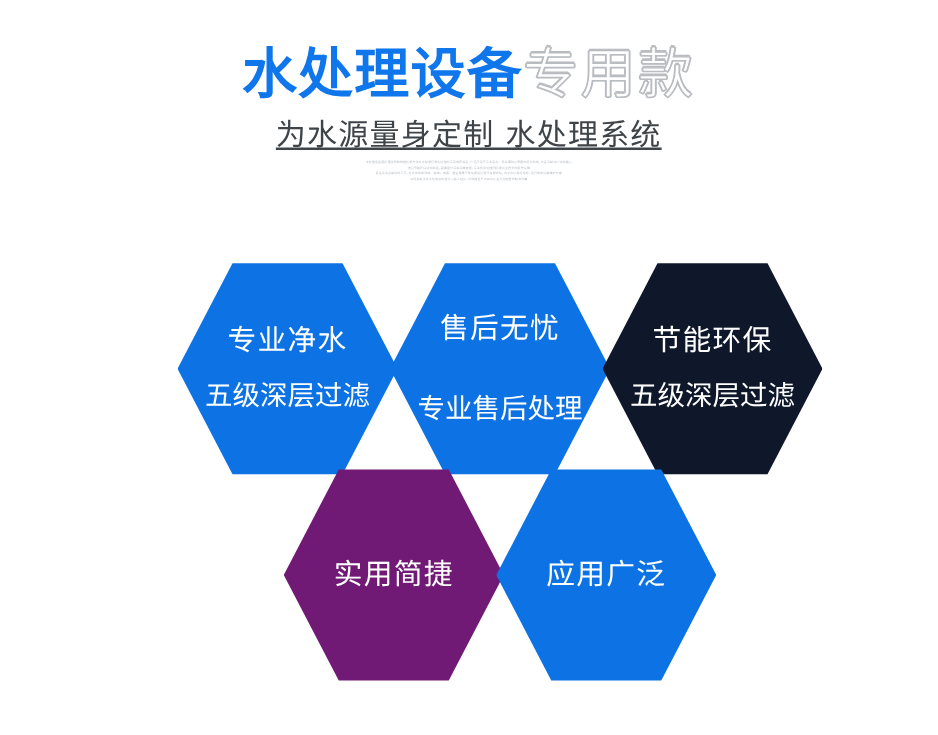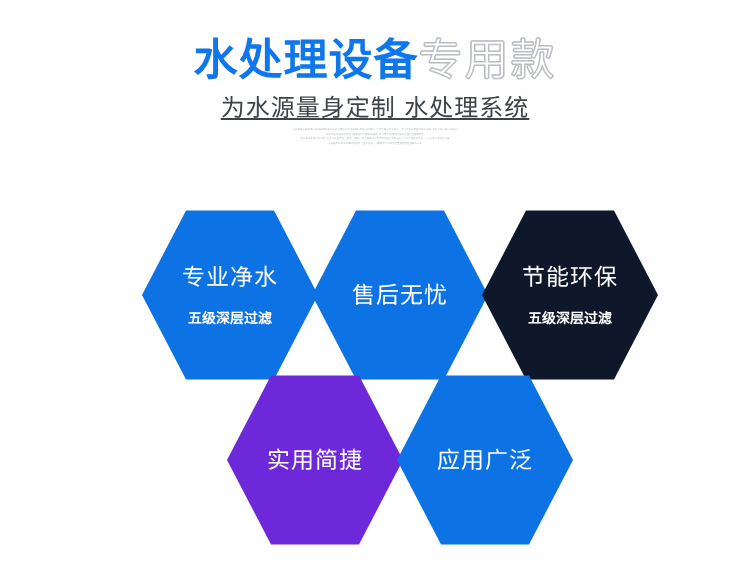--- a/index.html
+++ b/index.html
@@ -112,22 +112,22 @@
   .hex-title {
     font-size: 23px;
     font-weight: normal;
     color: #ffffff;
     letter-spacing: 1px;
     line-height: 1.15;
     white-space: nowrap;
   }
   .hex-sub {
     margin-top: 19px;
-    font-size: 14px;
-    font-weight: bold;
+    font-size: 22px;
+    font-weight: normal;
     color: #ffffff;
     letter-spacing: 0px;
     line-height: 1.15;
     white-space: nowrap;
   }
 </style>
 </head>
 <body>
 
 <div id="banner" style="background: rgb(255, 255, 255);">
@@ -148,28 +148,29 @@
 
   <div class="hex-grid">
 
     <div class="hex r1 c1" style="background: rgb(13, 114, 228);">
       <div class="hex-title">专业净水</div>
       <div class="hex-sub">五级深层过滤</div>
     </div>
 
     <div class="hex r1 c2" style="background: rgb(13, 114, 228); gap: 20px;">
       <div class="hex-title">售后无忧</div>
+      <div class="hex-sub">专业售后处理</div>
     </div>
 
     <div class="hex r1 c3" style="background: #0f172a;">
       <div class="hex-title">节能环保</div>
       <div class="hex-sub">五级深层过滤</div>
     </div>
 
-    <div class="hex r2 b1" style="background: #6d28d9;">
+    <div class="hex r2 b1" style="background: #701a75;">
       <div class="hex-title">实用简捷</div>
     </div>
 
     <div class="hex r2 b2" style="background: rgb(13, 114, 228);">
       <div class="hex-title">应用广泛</div>
     </div>
 
   </div>
 </div>
 

